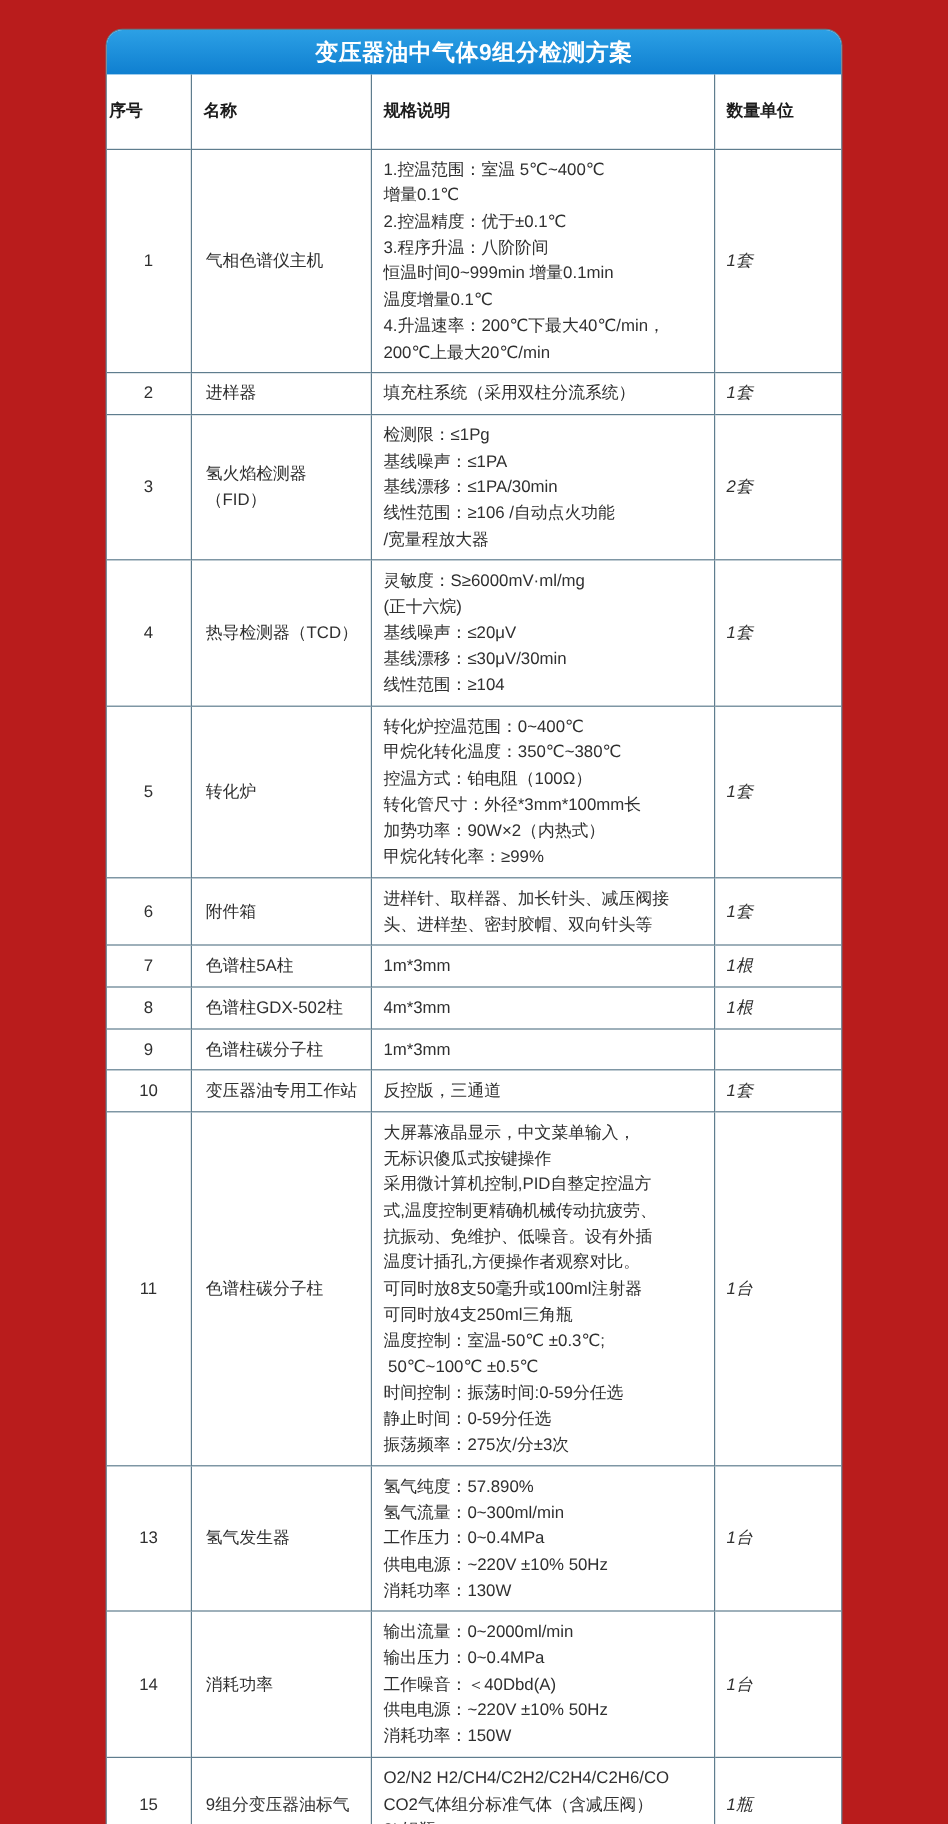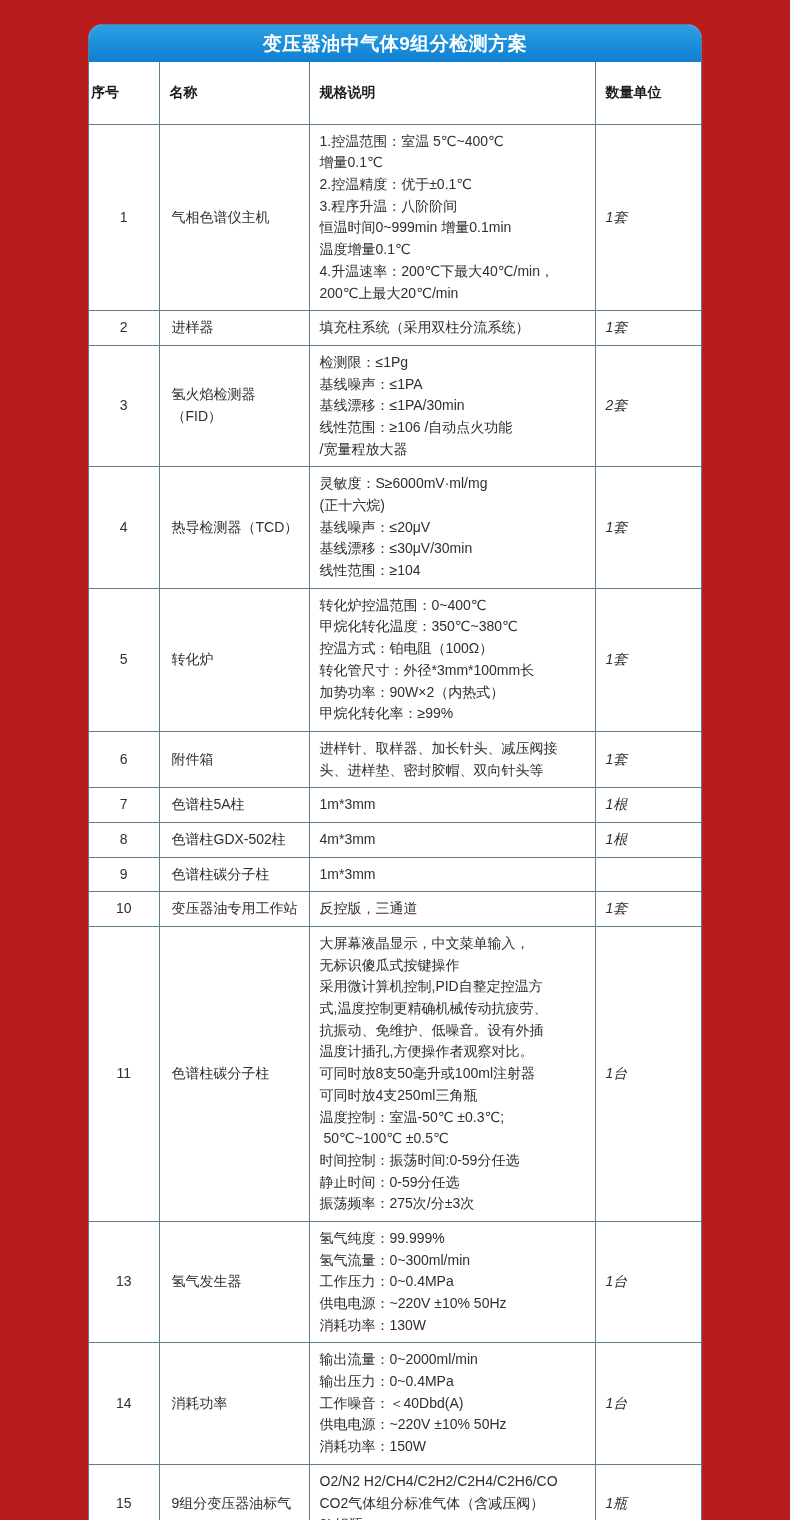--- a/index.html
+++ b/index.html
@@ -178,21 +178,21 @@
 温度控制：室温-50℃ ±0.3℃;
  50℃~100℃ ±0.5℃
 时间控制：振荡时间:0-59分任选
 静止时间：0-59分任选
 振荡频率：275次/分±3次</td>
             <td class="c-qty">1台</td>
           </tr>
           <tr>
             <td class="c-no">13</td>
             <td class="c-name">氢气发生器</td>
-            <td class="c-spec">氢气纯度：99.999%
+            <td class="c-spec">氢气纯度：57.890%
 氢气流量：0~300ml/min
 工作压力：0~0.4MPa
 供电电源：~220V ±10% 50Hz
 消耗功率：130W</td>
             <td class="c-qty">1台</td>
           </tr>
           <tr>
             <td class="c-no">14</td>
             <td class="c-name">消耗功率</td>
             <td class="c-spec">输出流量：0~2000ml/min

